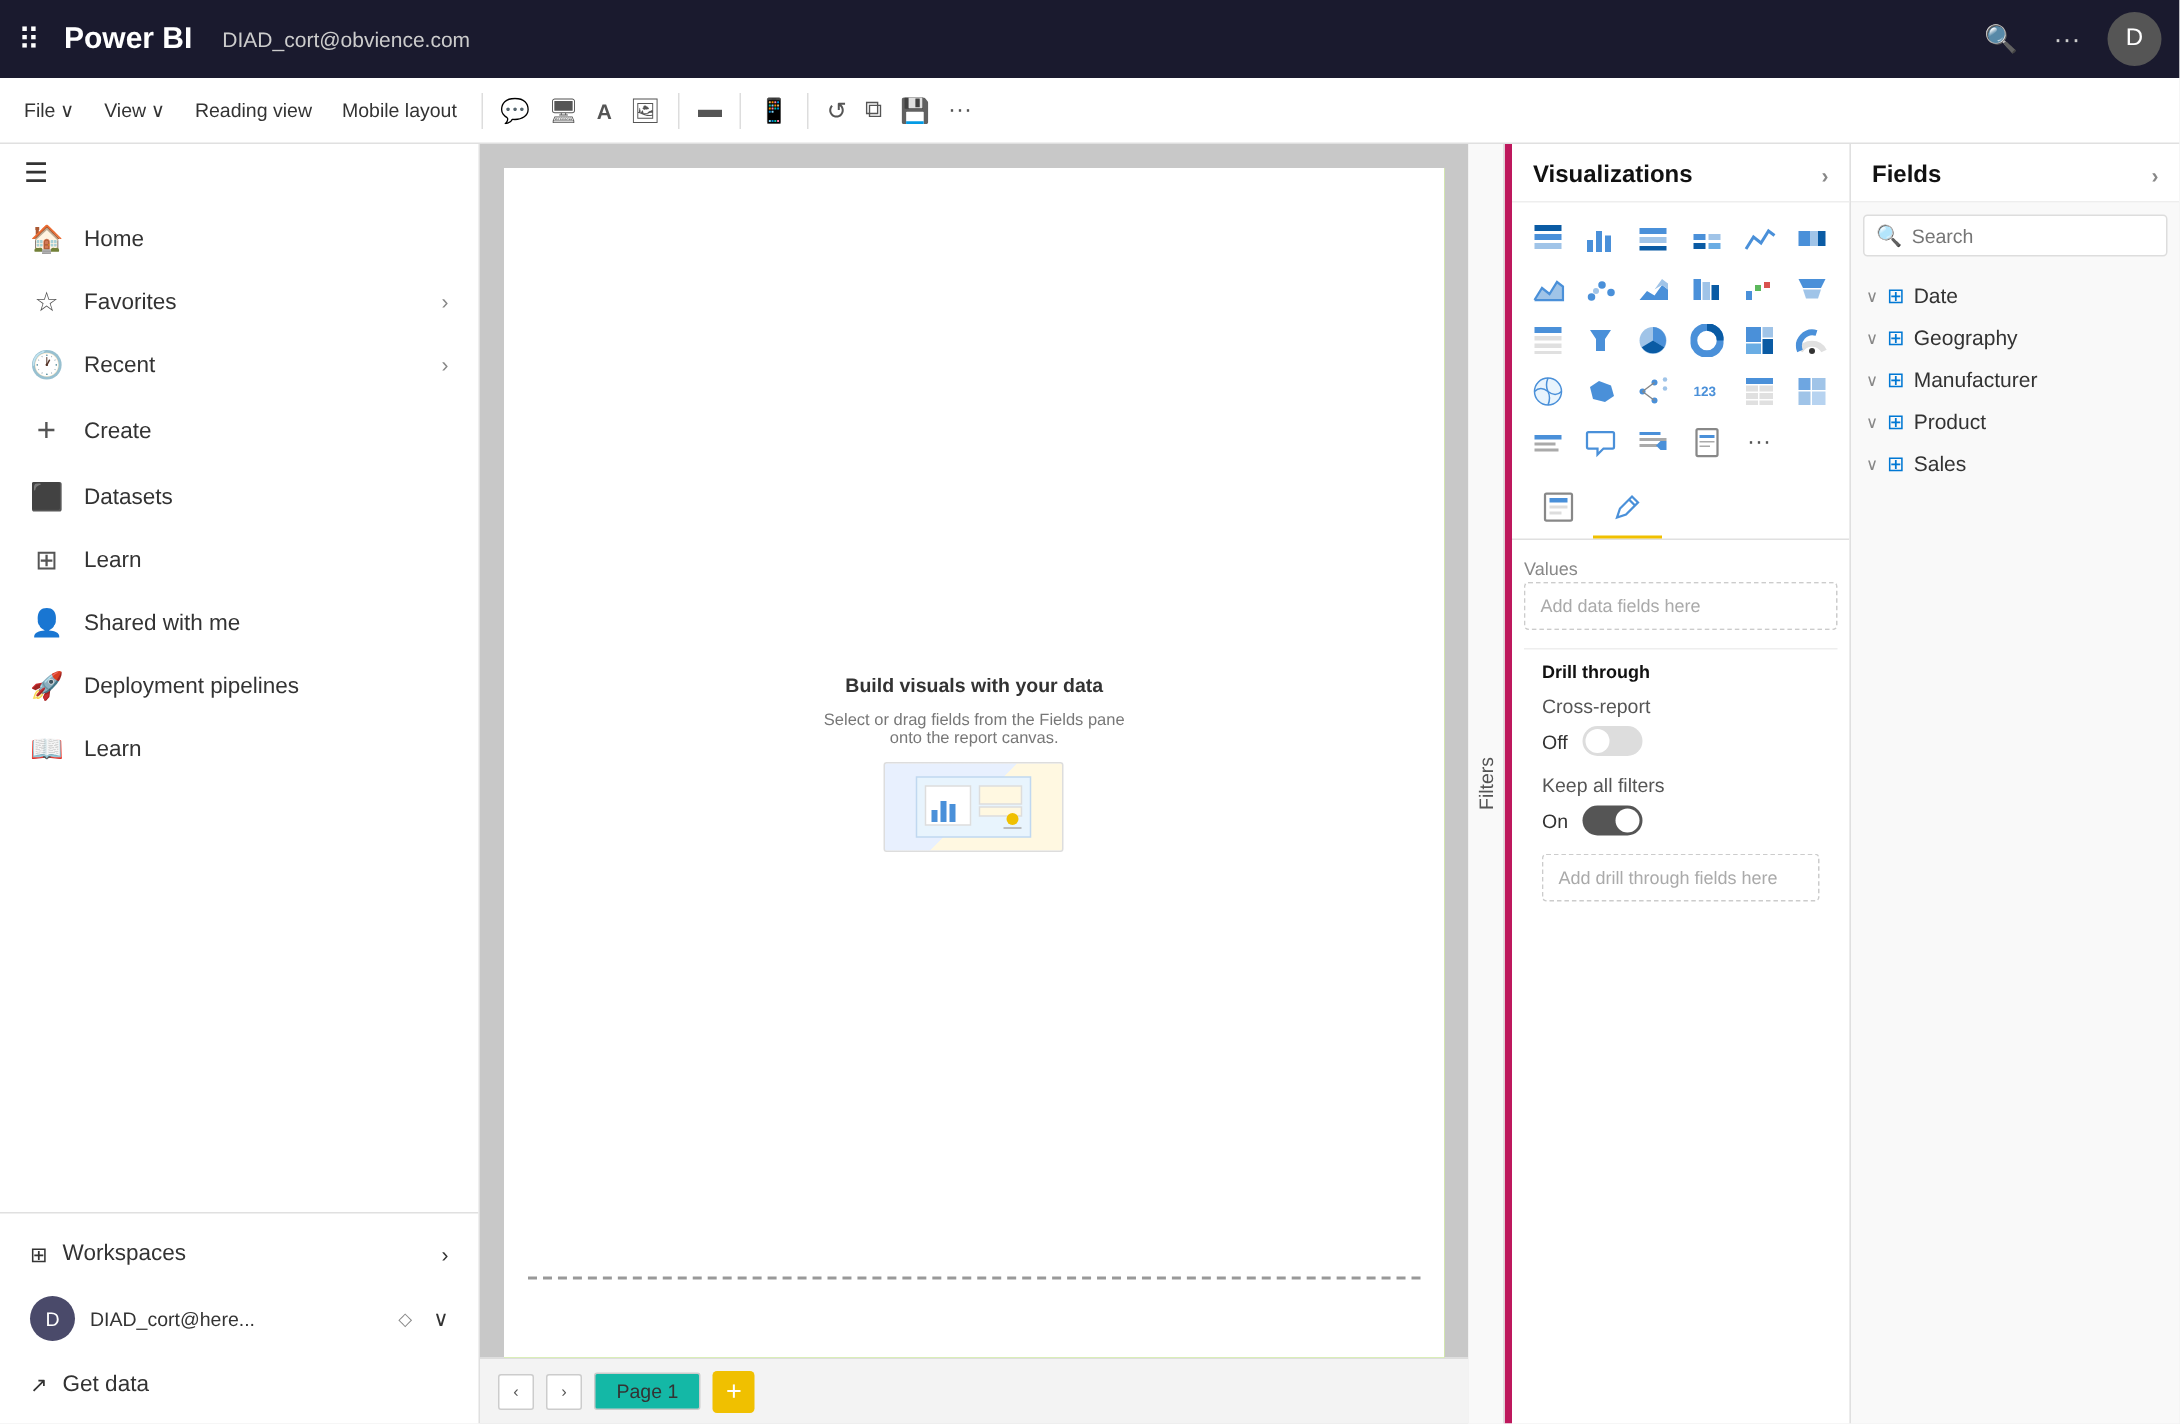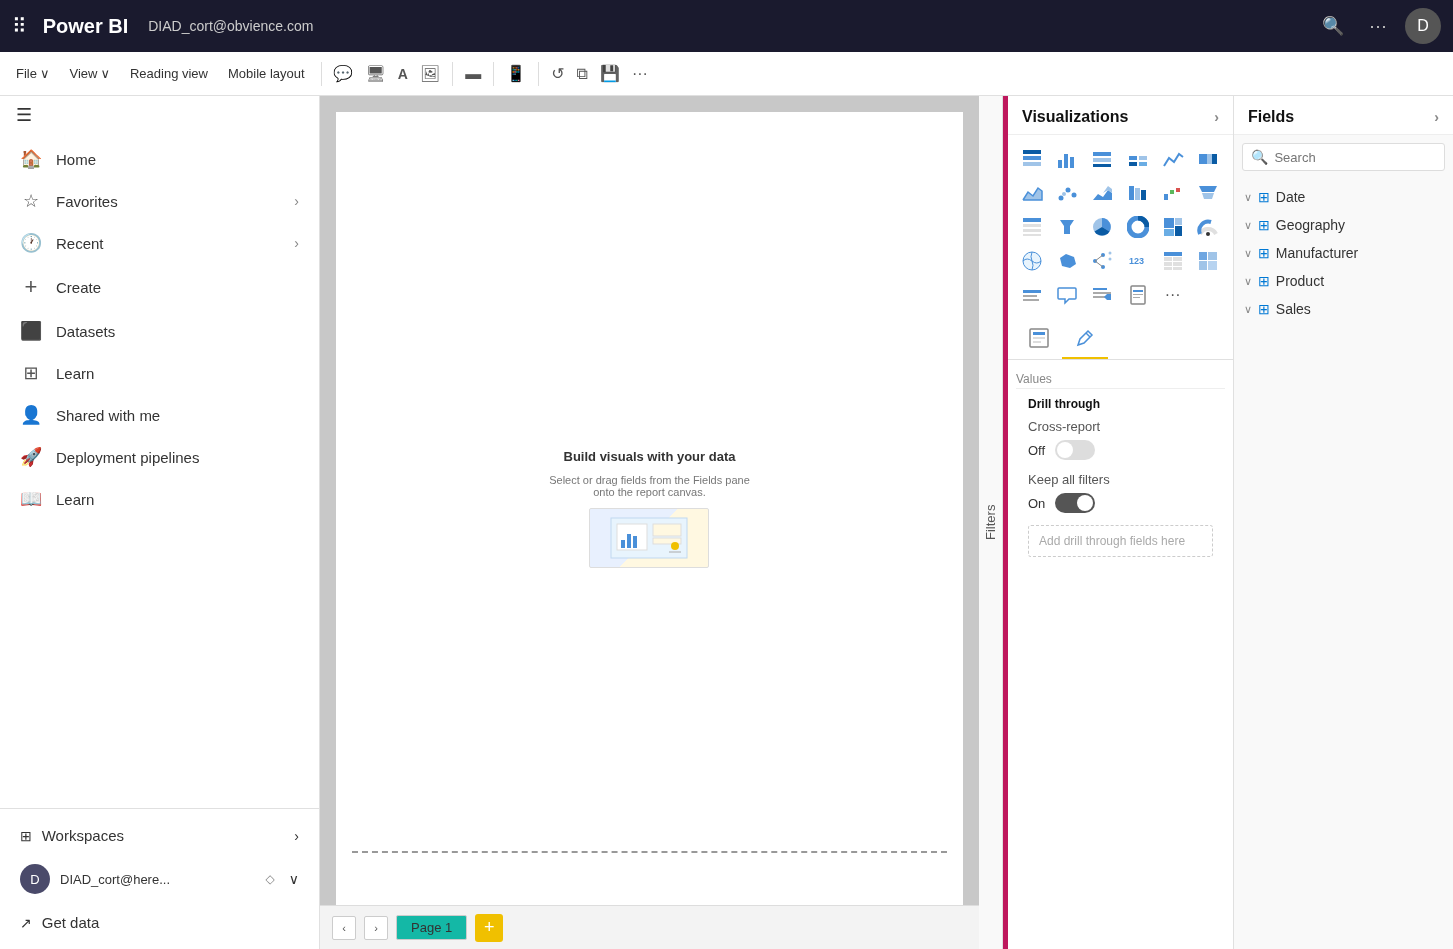--- a/index.html
+++ b/index.html
@@ -668,20 +668,21 @@
         <div class="viz-tab active">
           <svg width="22" height="22" viewBox="0 0 22 22" style="vertical-align:middle;">
             <path d="M4,18 L6,12 L14,4 L18,8 L10,16 Z" fill="none" stroke="#4a90d9" stroke-width="1.5"></path>
             <line x1="12" y1="6" x2="16" y2="10" stroke="#4a90d9" stroke-width="1.5"></line>
           </svg>
         </div>
       </div>
 
       <div class="viz-section">
         <div class="viz-section-label">Values</div>
+        <div class="viz-add-field">Add data fields here</div>
 
         <div class="drill-through-section">
           <div class="drill-title">Drill through</div>
           <div class="drill-sub">Cross-report</div>
           <div class="toggle-row">
             <span class="toggle-label">Off</span>
             <div class="toggle-track off">
               <div class="toggle-thumb"></div>
             </div>
           </div>

